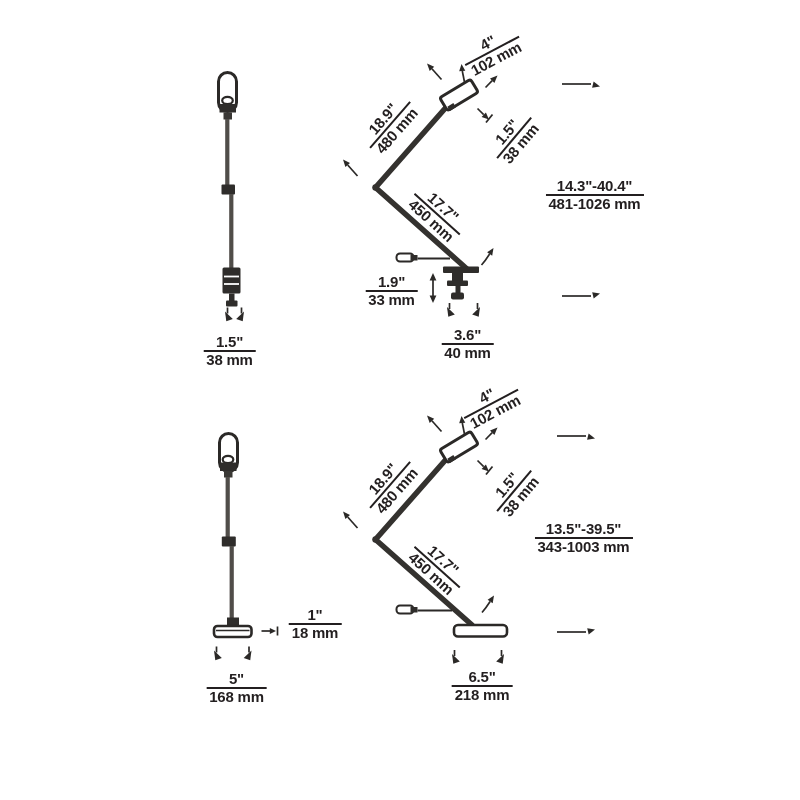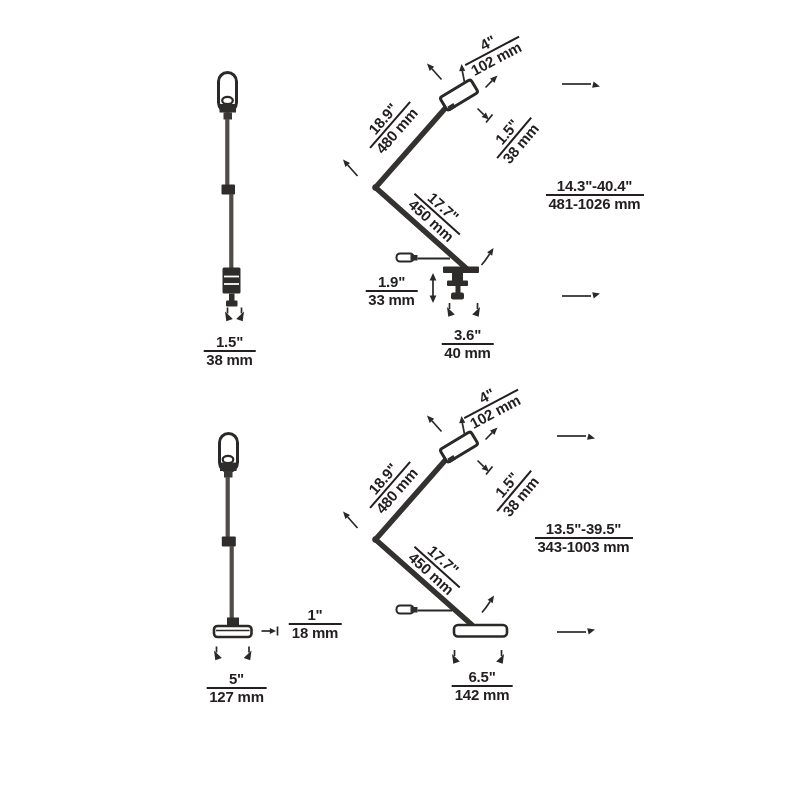--- a/index.html
+++ b/index.html
@@ -197,21 +197,21 @@
   <span class="in">3.6"</span>
   <span class="mm">40 mm</span>
 </div>
 
 <div class="dim" style="left:315px;top:624px;">
   <span class="in">1"</span>
   <span class="mm">18 mm</span>
 </div>
 <div class="dim" style="left:236.5px;top:687.5px;">
   <span class="in">5"</span>
-  <span class="mm">127 mm</span>
+  <span class="mm">168 mm</span>
 </div>
 
 <div class="dim" style="left:491px;top:404px;--rot:-28deg;">
   <span class="in">4"</span>
   <span class="mm">102 mm</span>
 </div>
 <div class="dim" style="left:390px;top:485px;--rot:-49deg;">
   <span class="in">18.9"</span>
   <span class="mm">480 mm</span>
 </div>
@@ -222,16 +222,16 @@
 <div class="dim" style="left:437px;top:567px;--rot:42deg;">
   <span class="in">17.7"</span>
   <span class="mm">450 mm</span>
 </div>
 <div class="dim" style="left:583.5px;top:537.5px;">
   <span class="in">13.5"-39.5"</span>
   <span class="mm">343-1003 mm</span>
 </div>
 <div class="dim" style="left:482px;top:686px;">
   <span class="in">6.5"</span>
-  <span class="mm">142 mm</span>
+  <span class="mm">218 mm</span>
 </div>
 
 </div>
 
 </body></html>

